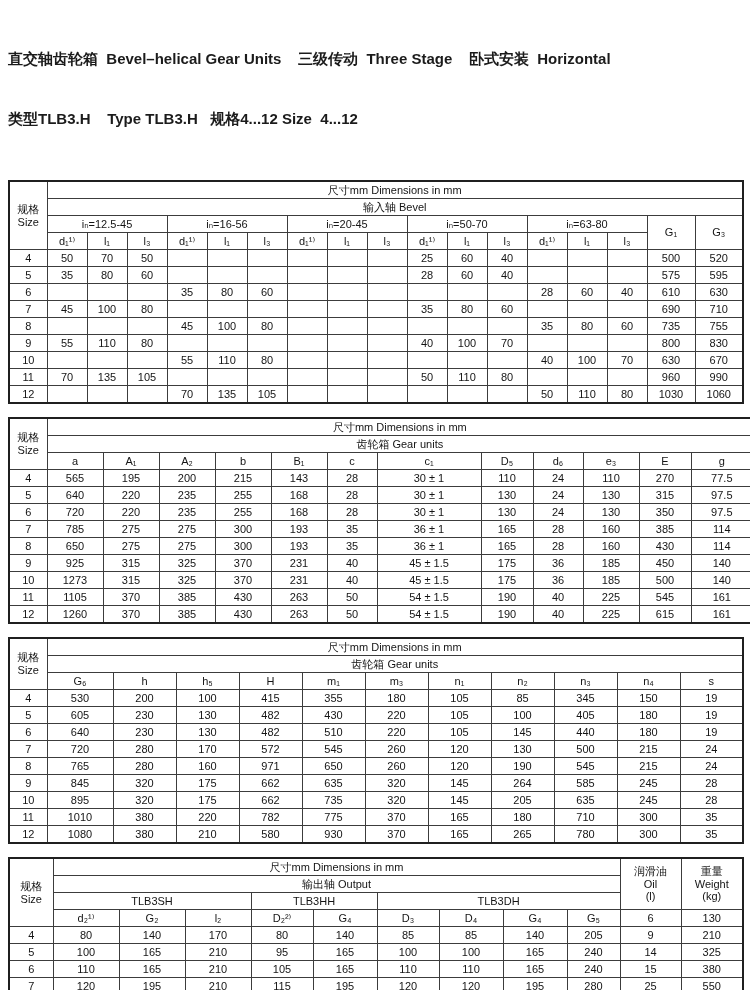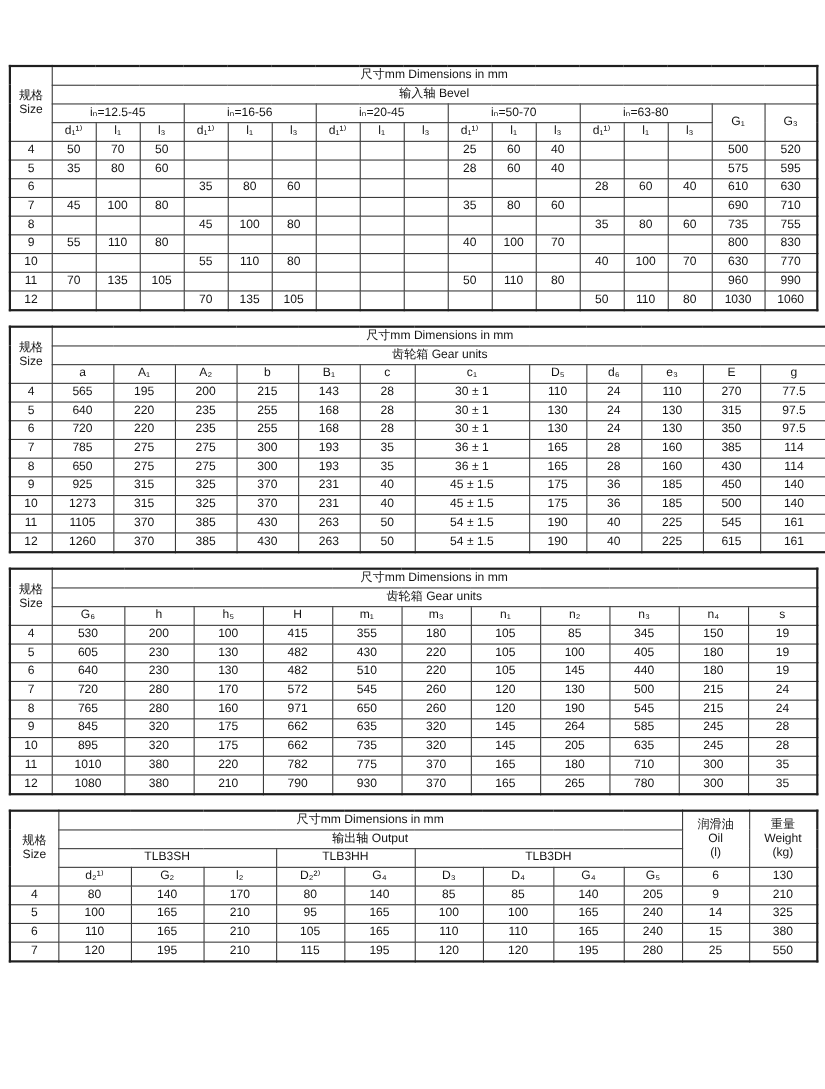--- a/index.html
+++ b/index.html
@@ -15,20 +15,22 @@
       font-size:11px;font-weight:normal;padding:0 1px;line-height:1.15;
       white-space:pre-line;height:16px;overflow:hidden;}
   table.spec th{color:#141414;}
   table.spec td{color:#141414;}
 </style>
 </head>
 <body>
 
 <div class="page">
   <div class="title">
+    <div>直交轴齿轮箱  Bevel–helical Gear Units    三级传动  Three Stage    卧式安装  Horizontal</div>
+    <div>类型TLB3.H    Type TLB3.H   规格4...12 Size  4...12</div>
   </div>
 
   <table class="spec">
       <colgroup>
         <col style="width: 38px;">
         <col style="width: 40px;">
         <col style="width: 40px;">
         <col style="width: 40px;">
         <col style="width: 40px;">
         <col style="width: 40px;">
@@ -213,21 +215,21 @@
           <td></td>
           <td></td>
           <td></td>
           <td></td>
           <td></td>
           <td></td>
           <td>40</td>
           <td>100</td>
           <td>70</td>
           <td>630</td>
-          <td>770</td>
+          <td>670</td>
         </tr>
         <tr>
           <td>11</td>
           <td>70</td>
           <td>135</td>
           <td>105</td>
           <td></td>
           <td></td>
           <td></td>
           <td></td>
@@ -591,21 +593,21 @@
           <td>180</td>
           <td>710</td>
           <td>300</td>
           <td>35</td>
         </tr>
         <tr>
           <td>12</td>
           <td>1080</td>
           <td>380</td>
           <td>210</td>
-          <td>790</td>
+          <td>580</td>
           <td>930</td>
           <td>370</td>
           <td>165</td>
           <td>265</td>
           <td>780</td>
           <td>300</td>
           <td>35</td>
         </tr>
       </tbody>
     </table>

